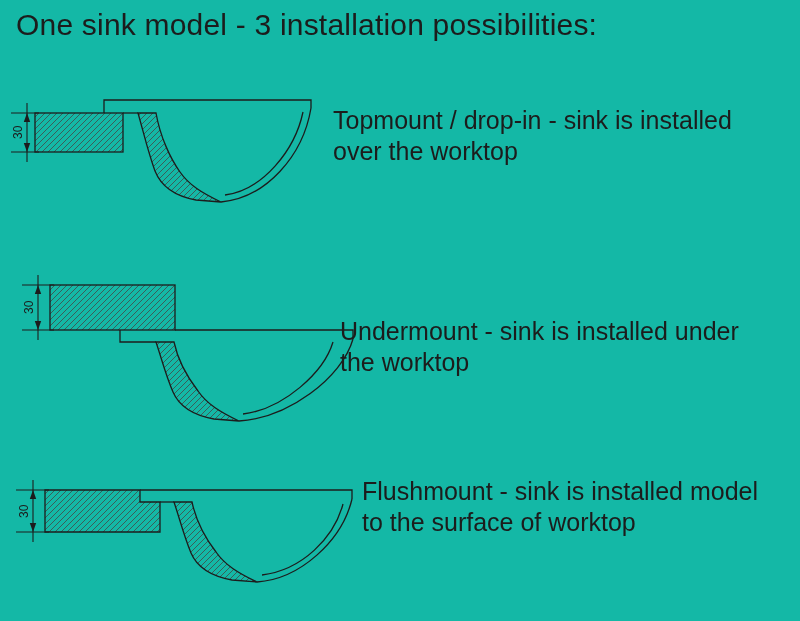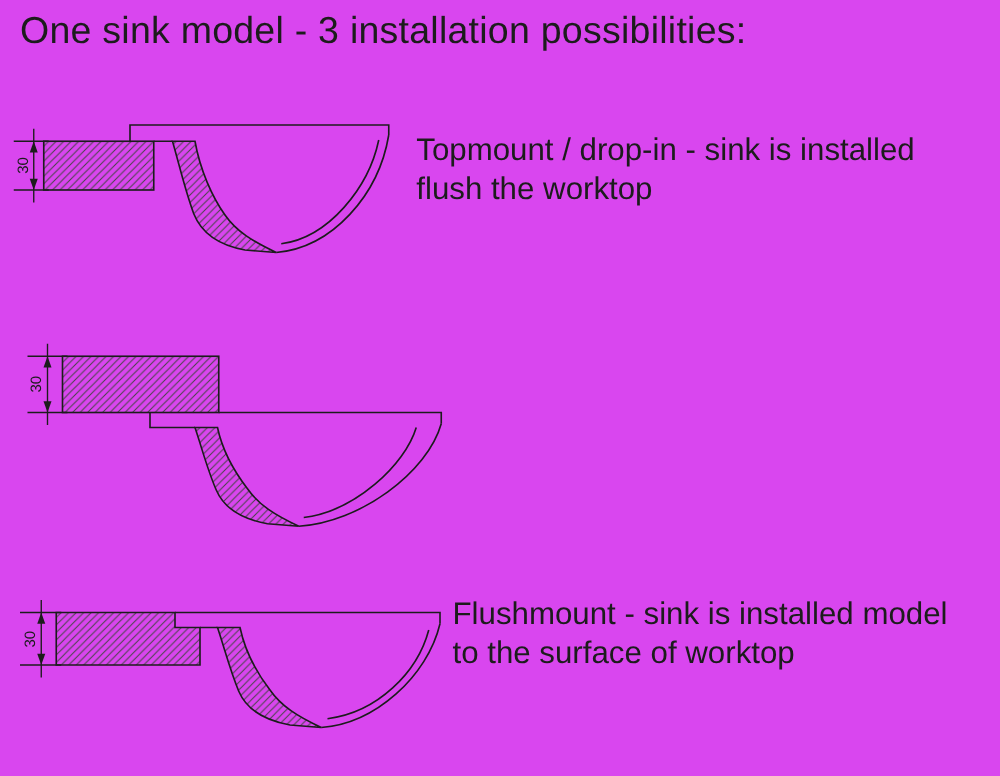--- a/index.html
+++ b/index.html
@@ -1,20 +1,20 @@
 <!DOCTYPE html>
 <html><head>
 <meta charset="utf-8">
 <style>
   html, body { margin: 0; padding: 0; background: #ffffff; }
   .page {
     position: relative;
     width: 800px;
     height: 621px;
-    background: #d946ef;
+    background: #14b8a6;
     font-family: "Liberation Sans", sans-serif;
     color: #1c1c1c;
     overflow: hidden;
   }
   .title {
     position: absolute;
     left: 16px;
     top: 8px;
     font-size: 30px;
     font-weight: 400;
@@ -72,21 +72,21 @@
         <path d="M115,35 H130"></path>
 
         <path d="M130,35 C136,56 140,74 147,93 C153,108 166,118 188,122 L213,124 C194,115 181,107 172,94 C162,80 152,58 148,35 Z" fill="url(#hatch)"></path>
 
         <path d="M213,124 C258,120 295,78 303,30"></path>
 
         <path d="M217,117 C255,112 287,72 295,34"></path>
       </g>
     </g>
   </svg>
-  <div class="caption cap-1">Topmount / drop-in - sink is installed flush the worktop</div>
+  <div class="caption cap-1">Topmount / drop-in - sink is installed over the worktop</div>
 
   <svg class="diagram svg-2" width="345" height="168" viewBox="0 0 345 168">
     <g stroke="#1c1c1c" stroke-width="1.1" fill="none">
       <path d="M4,23 H36 M4,68 H36"></path>
       <path d="M20,13 V78"></path>
       <polygon points="20,23 16.8,32 23.2,32" fill="#1c1c1c" stroke="none"></polygon>
       <polygon points="20,68 16.8,59 23.2,59" fill="#1c1c1c" stroke="none"></polygon>
       <text class="dim" transform="translate(15,52) rotate(-90)">30</text>
     </g>
     <g stroke="#1c1c1c" stroke-width="1.3" fill="none">
@@ -97,20 +97,21 @@
         <path d="M157,68 H335 V77"></path>
 
         <path d="M138,80 C144,98 148,114 155,130 C161,144 174,153 196,157 L221,159 C202,150 189,142 180,129 C170,116 160,99 156,80 Z" fill="url(#hatch)"></path>
 
         <path d="M221,159 C270,156 324,116 335,77"></path>
 
         <path d="M225,152 C266,147 306,110 315,80"></path>
       </g>
     </g>
   </svg>
+  <div class="caption cap-2">Undermount - sink is installed under the worktop</div>
 
   <svg class="diagram svg-3" width="350" height="158" viewBox="0 0 350 158">
     <g stroke="#1c1c1c" stroke-width="1.1" fill="none">
       <path d="M4,35 H37 M4,77 H37"></path>
       <path d="M21,25 V87"></path>
       <polygon points="21,35 17.8,44 24.2,44" fill="#1c1c1c" stroke="none"></polygon>
       <polygon points="21,77 17.8,68 24.2,68" fill="#1c1c1c" stroke="none"></polygon>
       <text class="dim" transform="translate(16,63) rotate(-90)">30</text>
     </g>
     <g stroke="#1c1c1c" stroke-width="1.3" fill="none">

